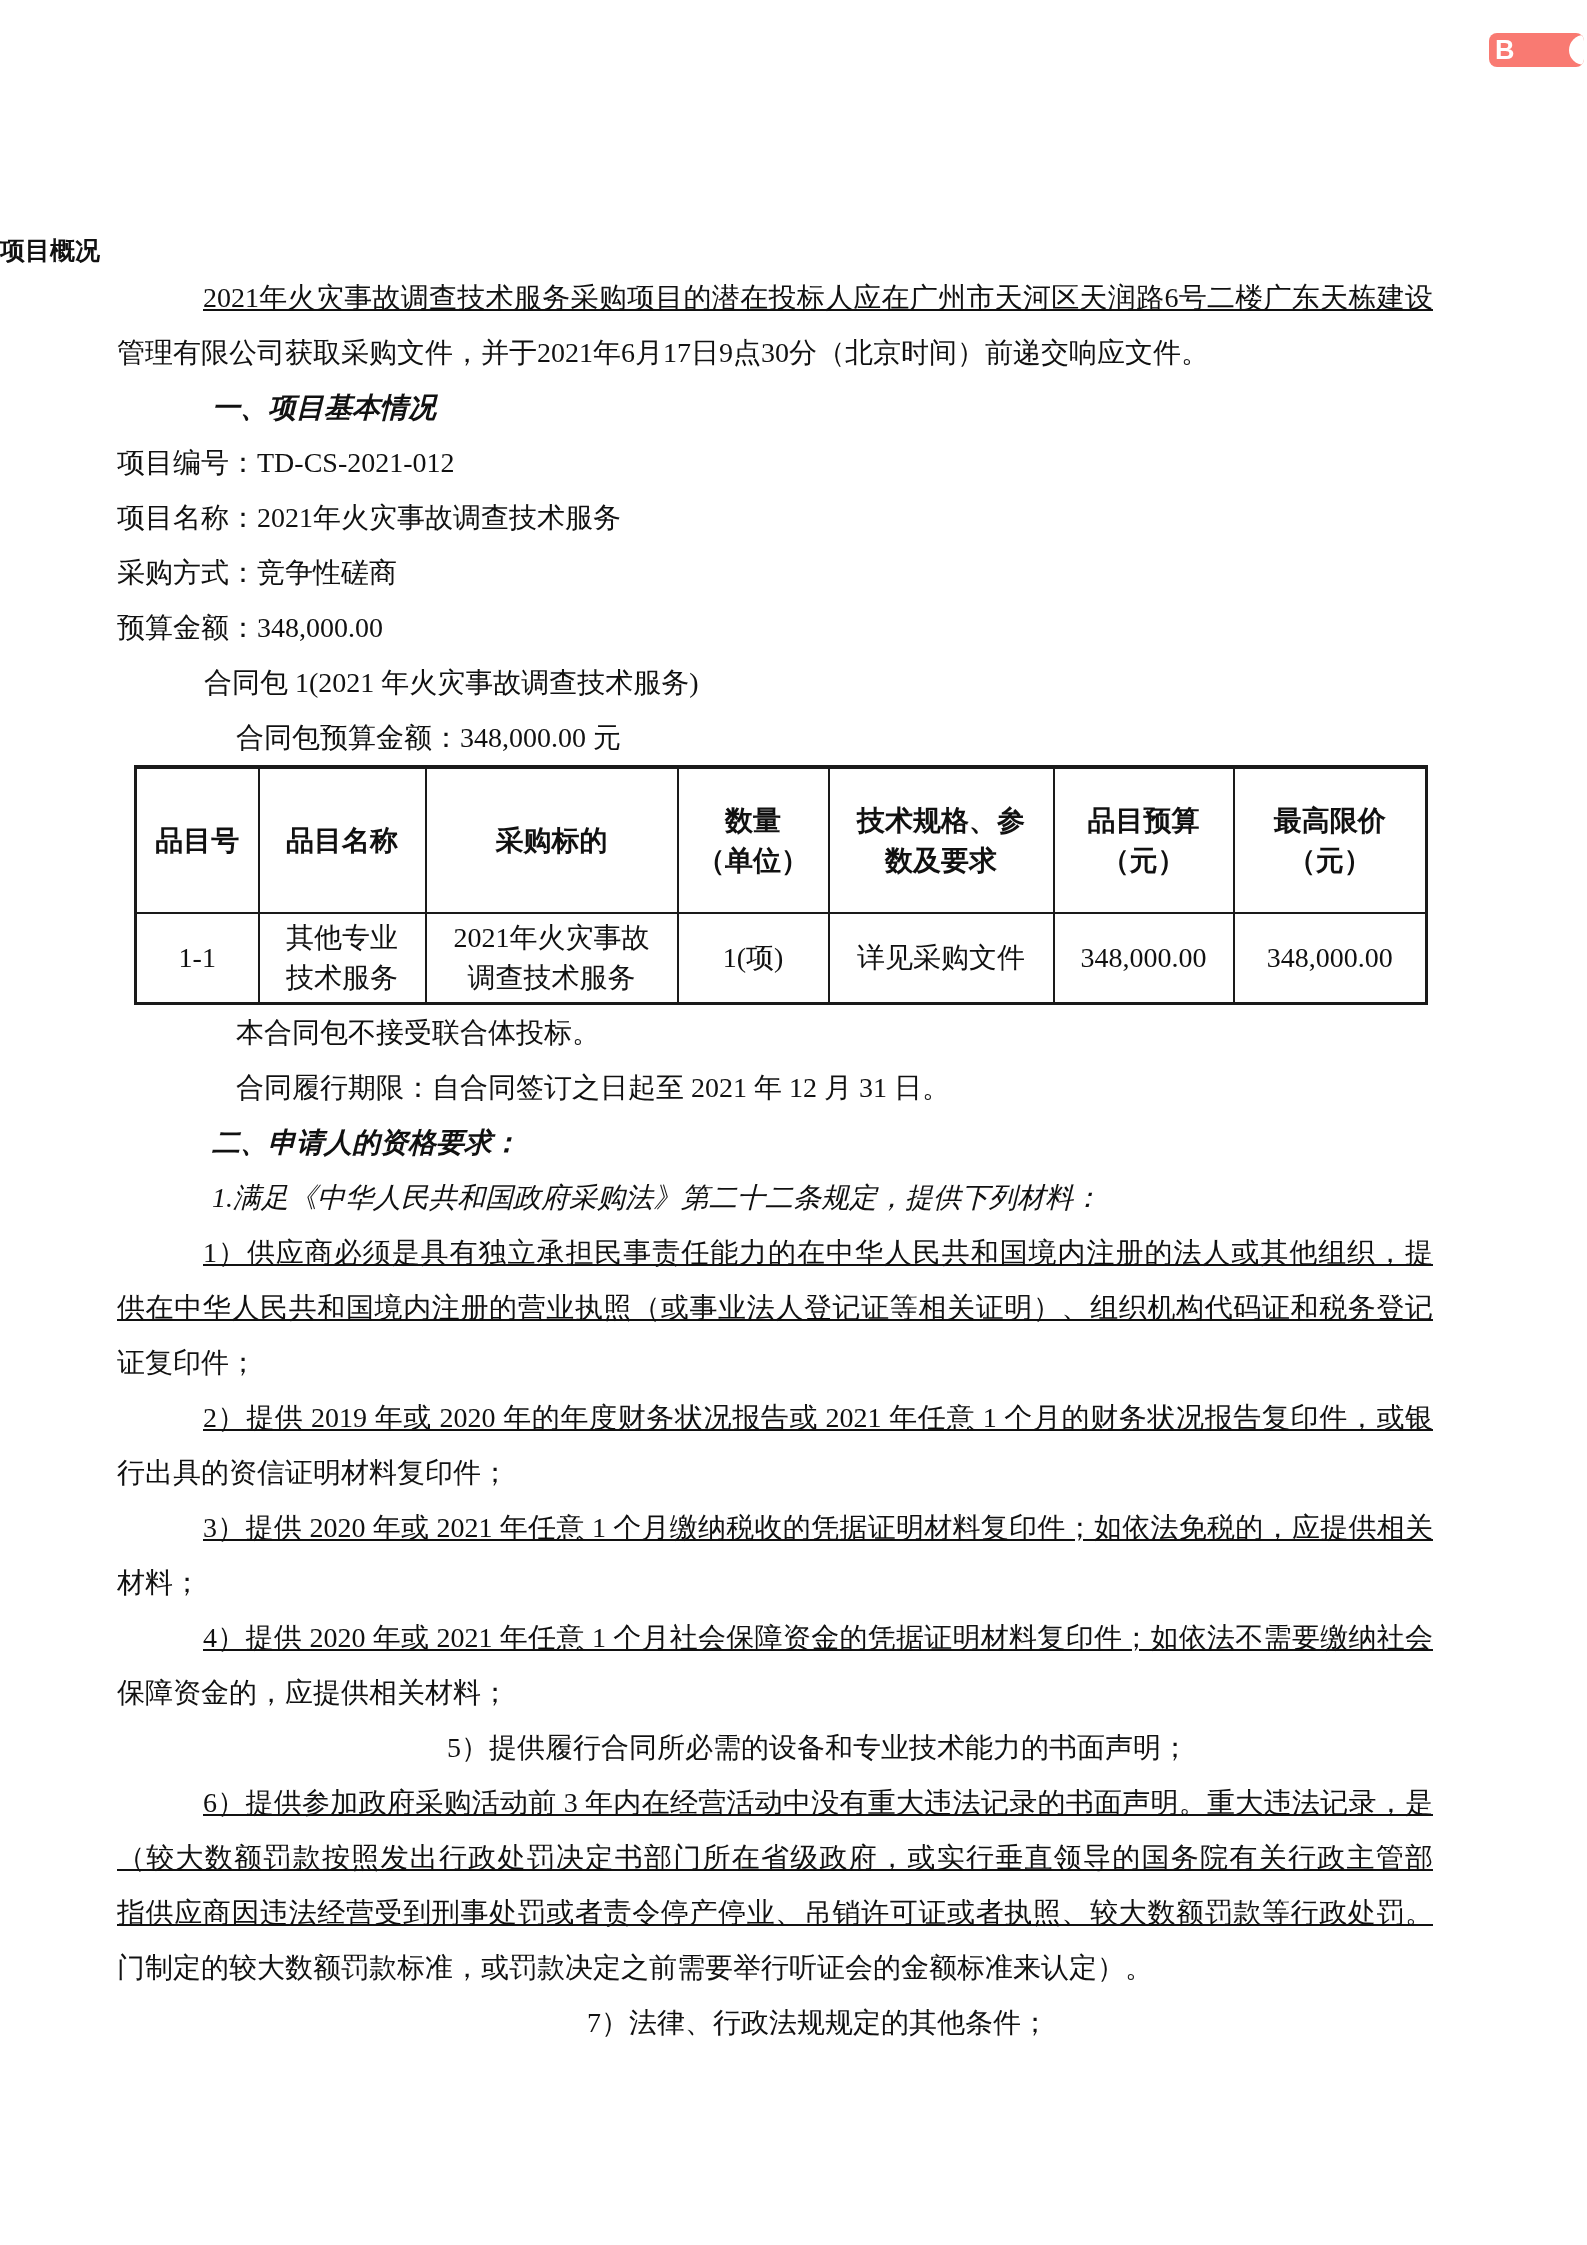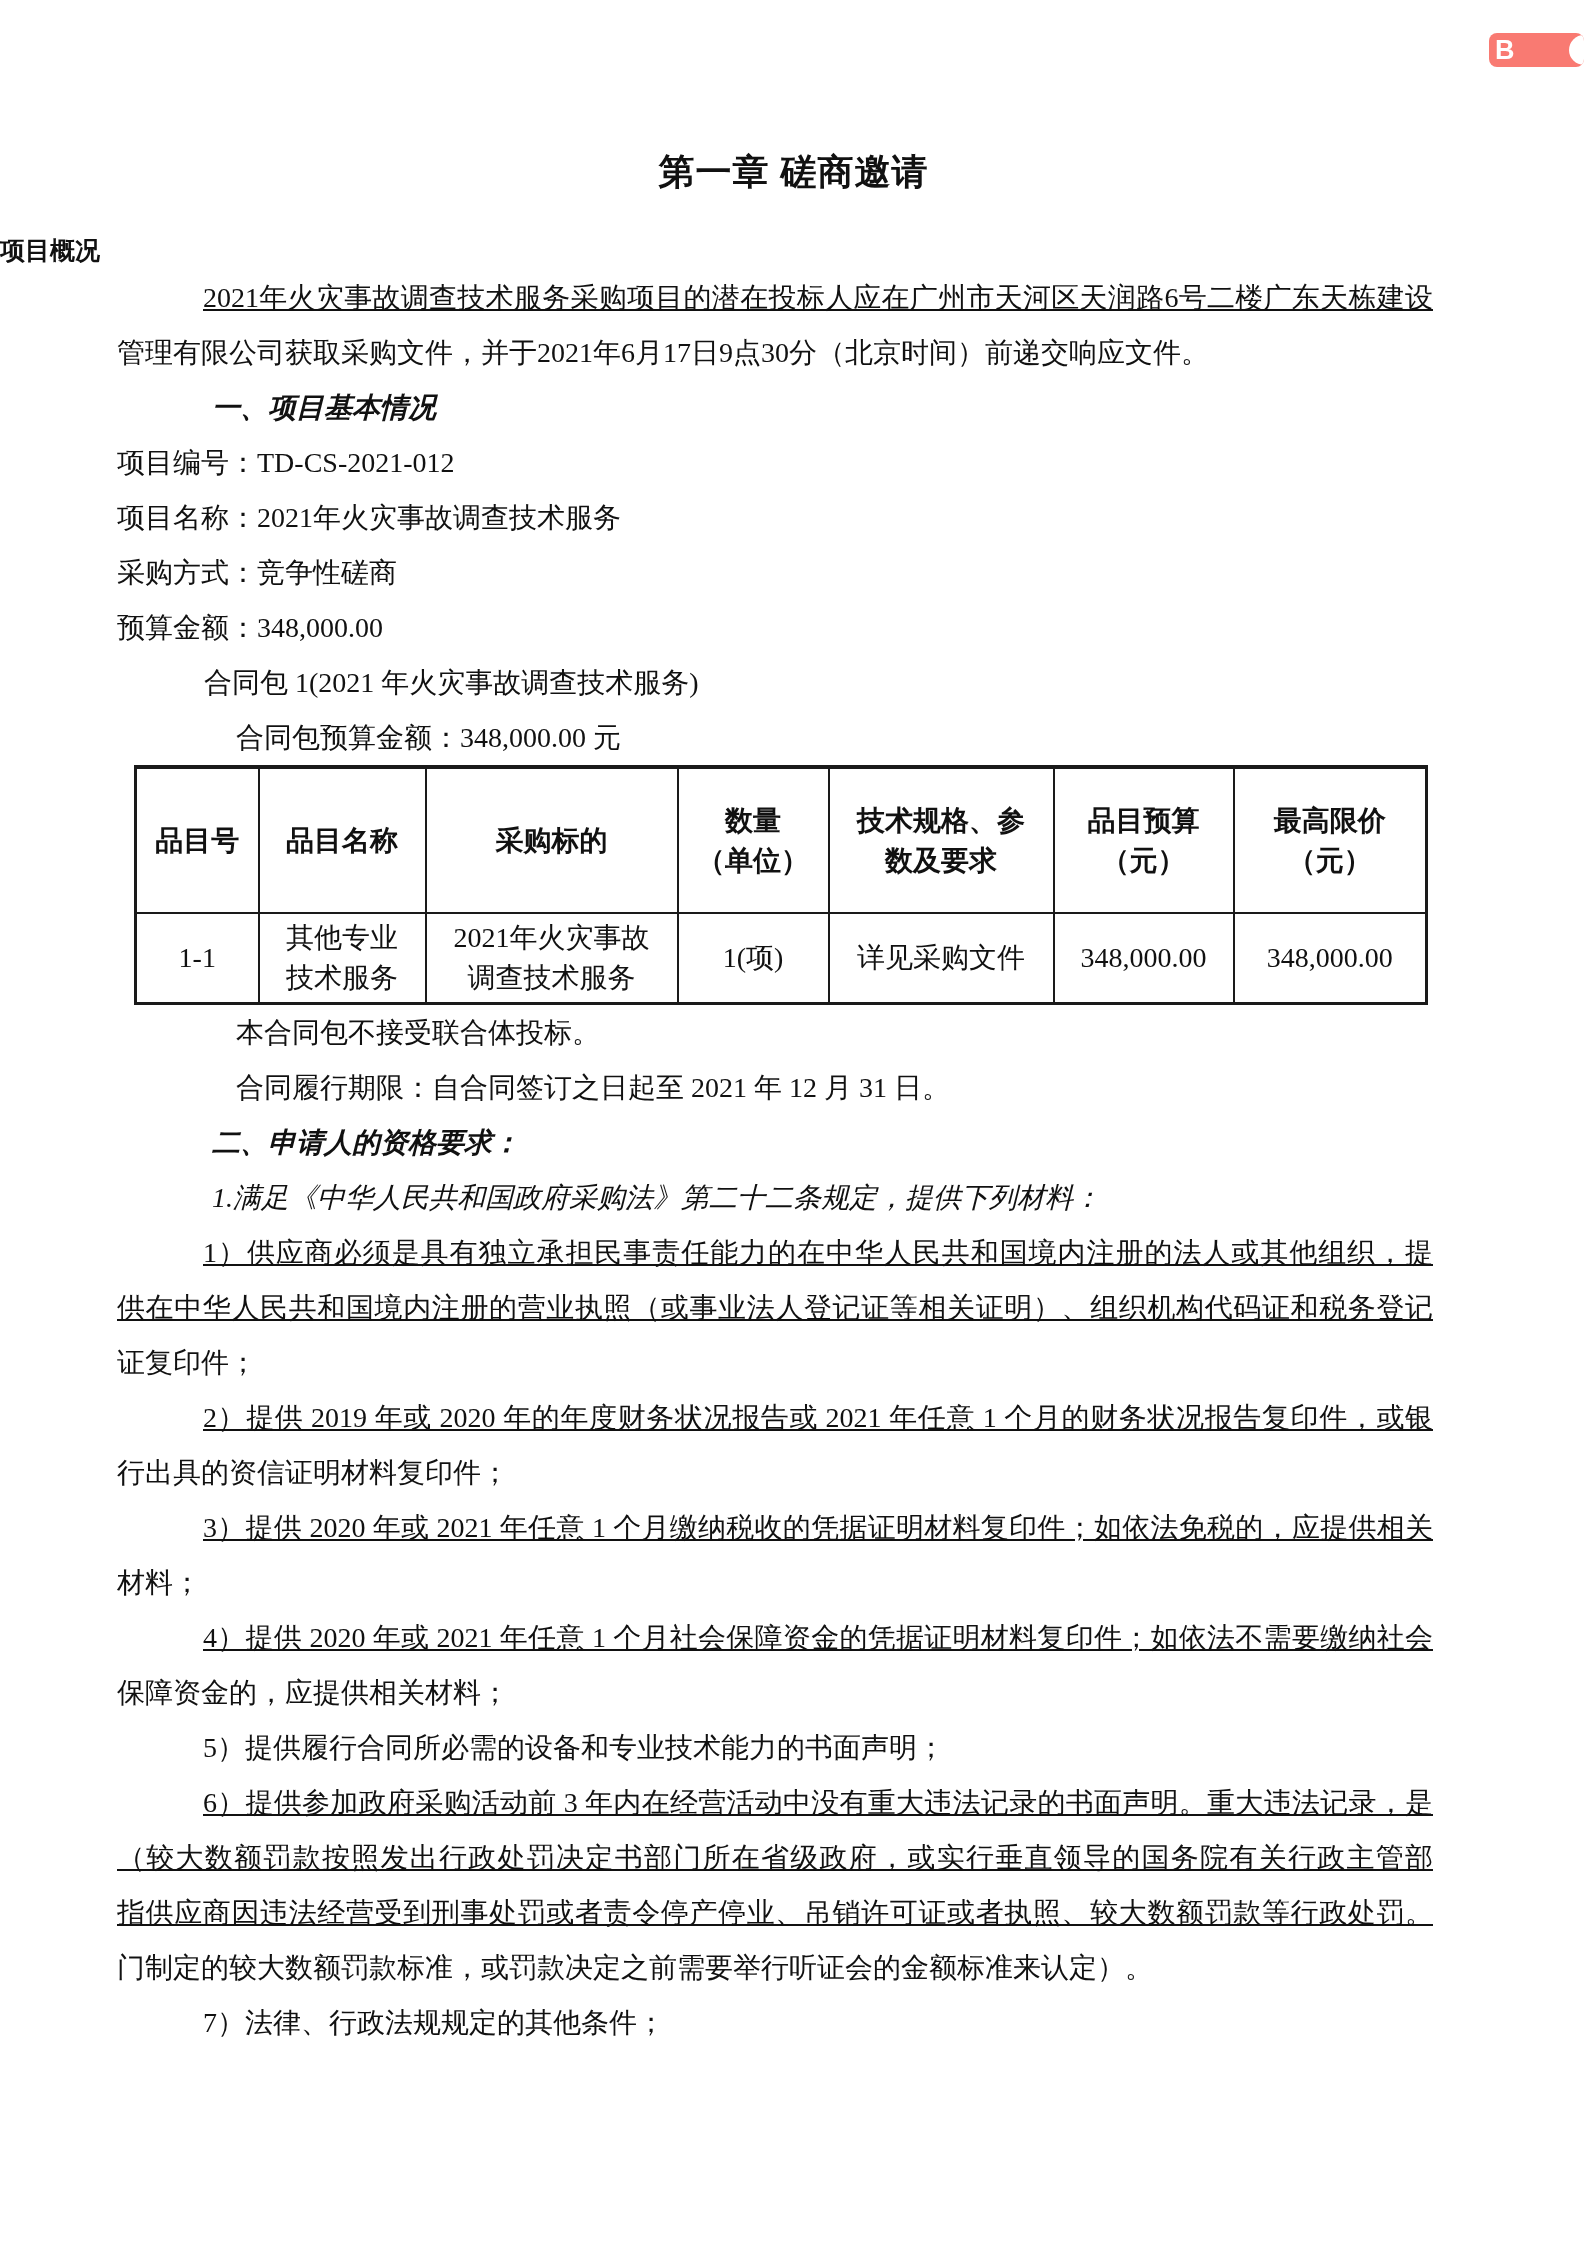--- a/index.html
+++ b/index.html
@@ -38,21 +38,21 @@
     margin-top:8px;
   }
   .flow{
     position:absolute;top:270px;left:117px;width:1316px;
   }
   .line{
     font-size:28px;line-height:55px;white-space:nowrap;
   }
   .wrap{white-space:normal;}
   .j{ text-align:justify; text-align-last:justify; white-space:normal;text-decoration:underline; }
-  .ind-first{padding-left:86px;}   
+  .ind-first{padding-left:86px;text-align:center;}   
   .ind-head{padding-left:95px;font-style:italic;}    
   .ind-deep{padding-left:119px;}   
   .ind-pkg{padding-left:87px;}
   .bold-sans{
     font-weight:bold;
     font-family:"Liberation Sans","DejaVu Sans",sans-serif;
   }
   
   .tbl-wrap{
     margin-left:17px;width:1291px;height:240px;
@@ -76,21 +76,20 @@
 </head>
 <body>
 
 <div class="page">
 
   <div class="badge" style="background:#f97a72;">
     <span class="badge-b">B</span>
     <span class="badge-notch"></span>
   </div>
 
-  <div class="doc-title">第一章 磋商邀请</div>
   <div class="doc-subtitle">项目概况</div>
 
   <div class="flow">
 
     <div class="line j ind-first">2021年火灾事故调查技术服务采购项目的潜在投标人应在广州市天河区天润路6号二楼广东天栋建设</div>
     <div class="line wrap">管理有限公司获取采购文件，并于2021年6月17日9点30分（北京时间）前递交响应文件。</div>
 
     <div class="line bold-sans ind-head">一、项目基本情况</div>
 
     <div class="line">项目编号：TD-CS-2021-012</div>

